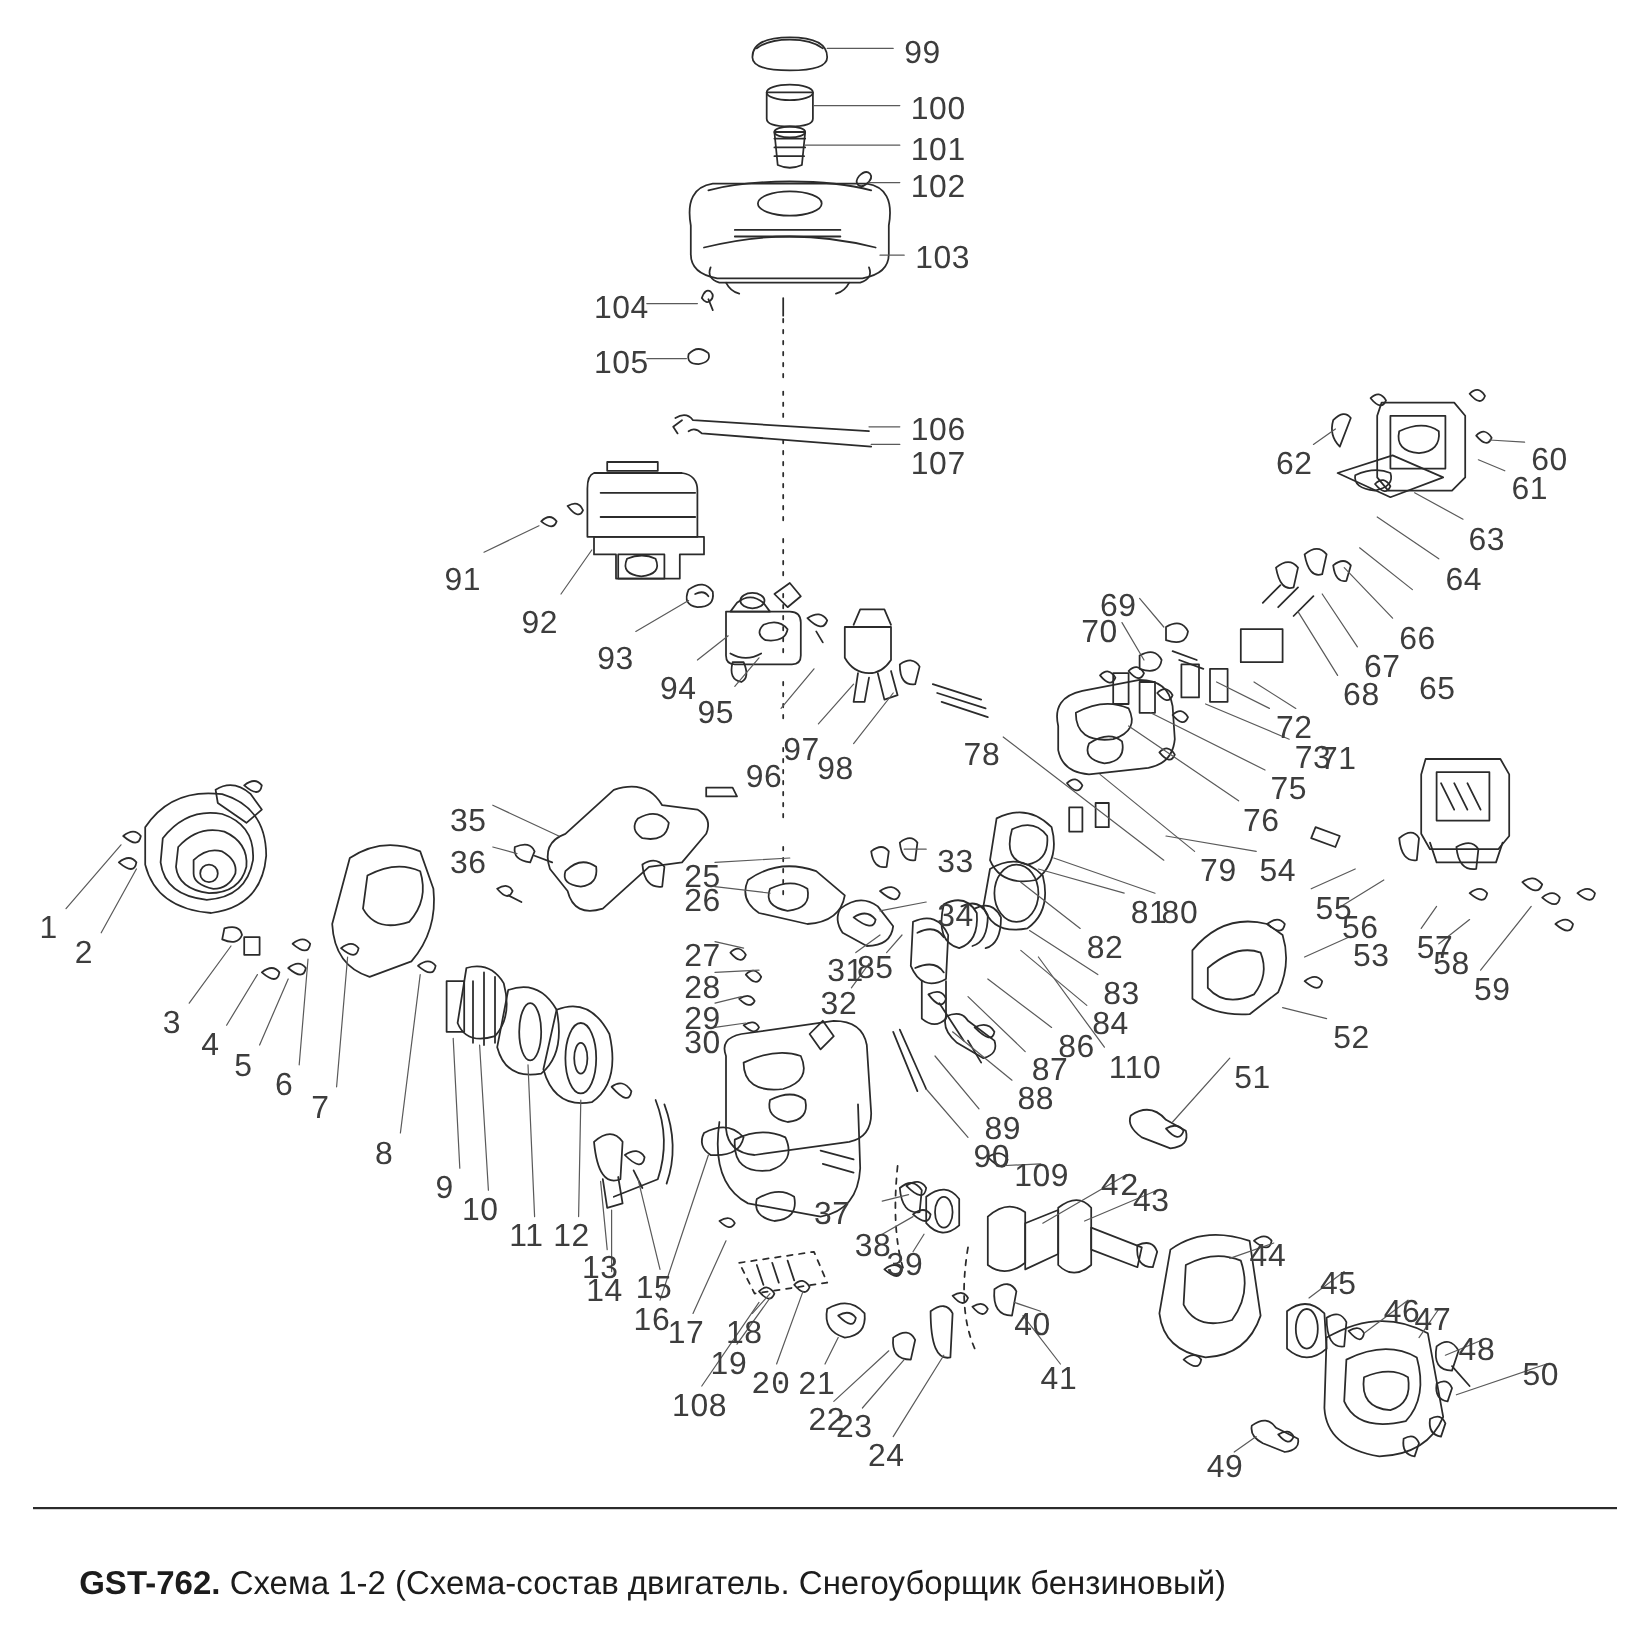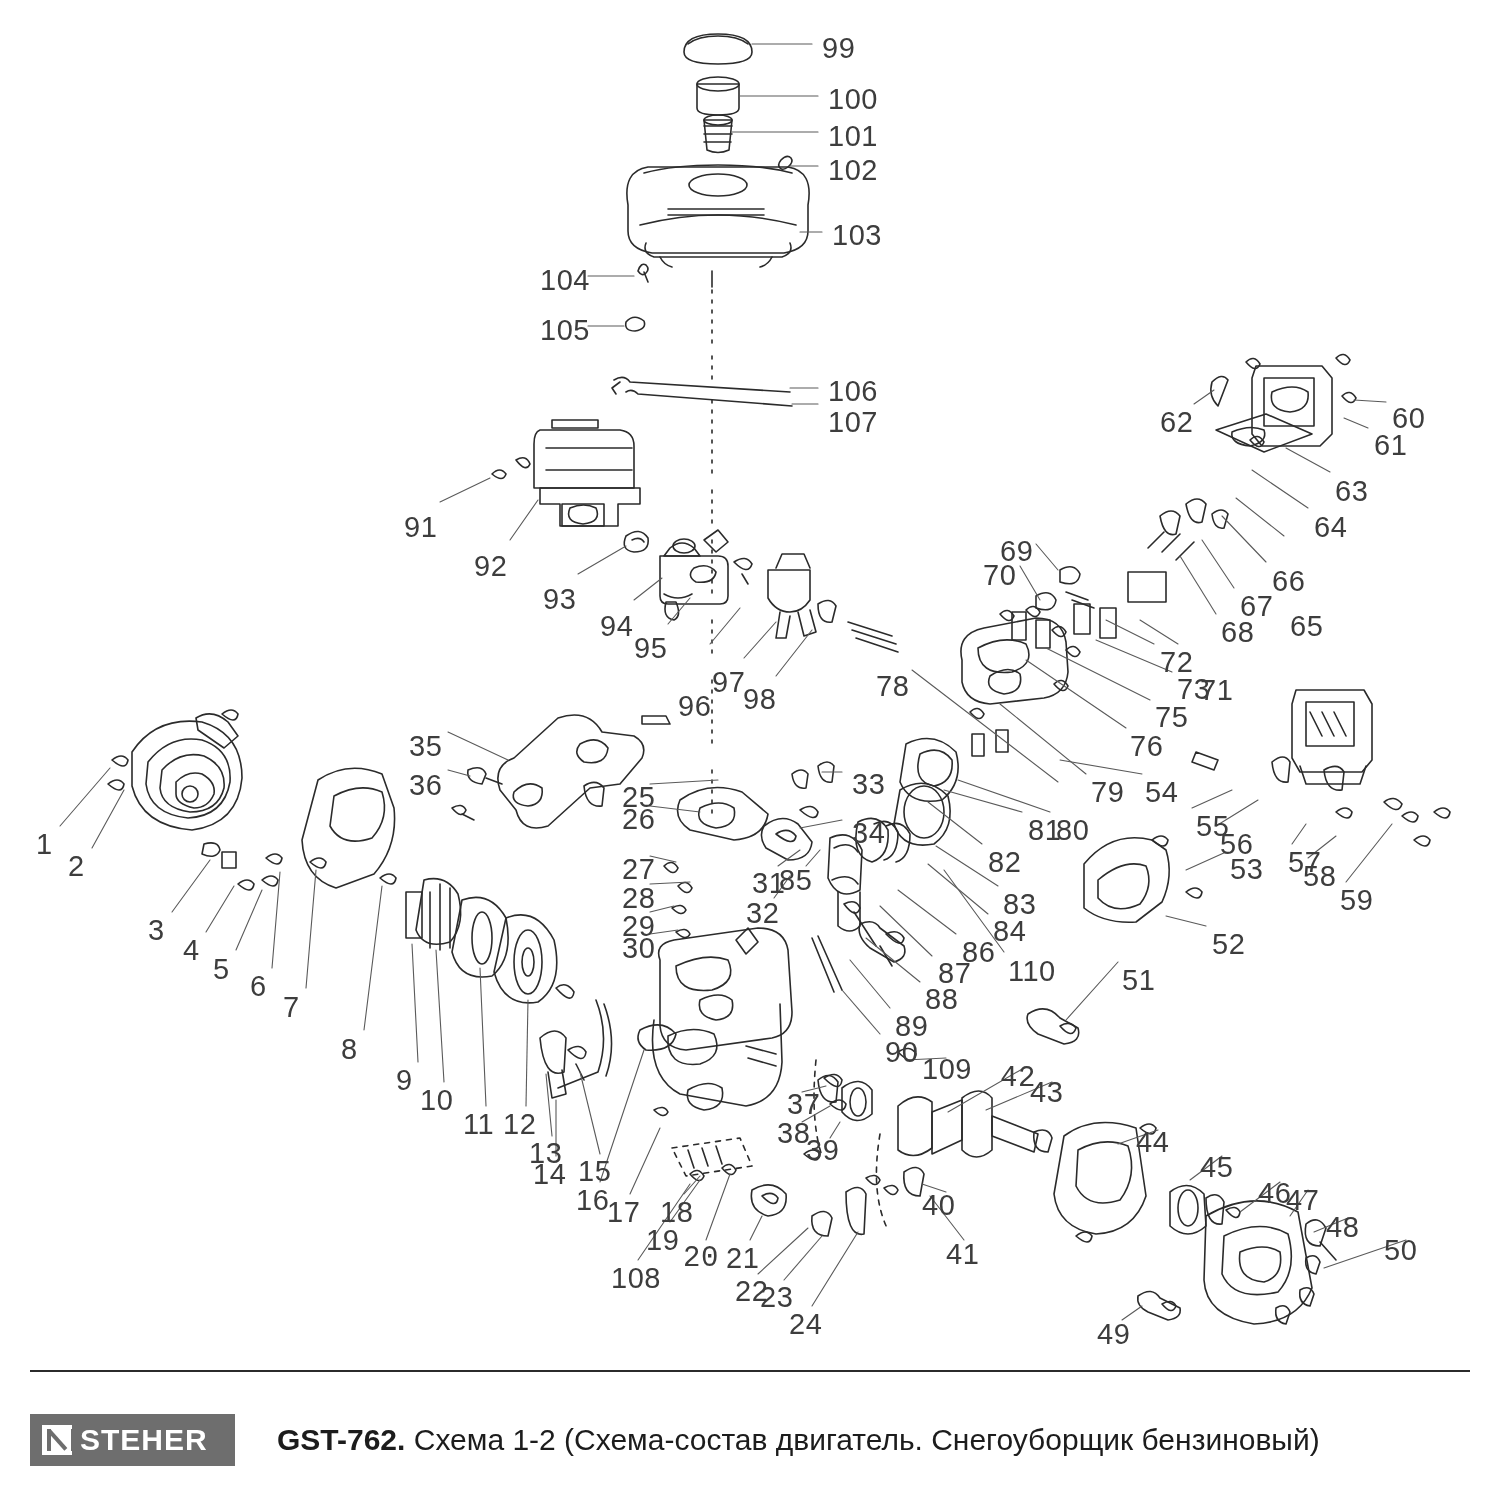--- a/index.html
+++ b/index.html
@@ -578,43 +578,39 @@
       <div class="callout" style="left: 622px; top: 805px;">26</div>
       <div class="callout" style="left: 622px; top: 855px;">27</div>
       <div class="callout" style="left: 622px; top: 884px;">28</div>
       <div class="callout" style="left: 622px; top: 912px;">29</div>
       <div class="callout" style="left: 622px; top: 934px;">30</div>
       <div class="callout" style="left: 752px; top: 869px;">31</div>
       <div class="callout" style="left: 746px; top: 899px;">32</div>
       <div class="callout" style="left: 852px; top: 770px;">33</div>
       <div class="callout" style="left: 852px; top: 819px;">34</div>
       <div class="callout" style="left: 779px; top: 866px;">85</div>
-      <div class="callout" style="left: 787px; top: 1090px;">37</div>
+      <div class="callout" style="left: 740px; top: 1090px;">37</div>
       <div class="callout" style="left: 777px; top: 1119px;">38</div>
       <div class="callout" style="left: 806px; top: 1136px;">39</div>
       <div class="callout" style="left: 922px; top: 1191px;">40</div>
       <div class="callout" style="left: 946px; top: 1240px;">41</div>
       <div class="callout" style="left: 1000px; top: 1064px; font-family: Liberation Mono, monospace;">42</div>
       <div class="callout" style="left: 1030px; top: 1078px;">43</div>
       <div class="callout" style="left: 922px; top: 1055px;">109</div>
       <div class="callout" style="left: 1136px; top: 1128px;">44</div>
       <div class="callout" style="left: 1200px; top: 1153px;">45</div>
       <div class="callout" style="left: 1258px; top: 1179px;">46</div>
       <div class="callout" style="left: 1286px; top: 1186px;">47</div>
       <div class="callout" style="left: 1326px; top: 1213px;">48</div>
       <div class="callout" style="left: 1384px; top: 1236px;">50</div>
       <div class="callout" style="left: 1097px; top: 1320px;">49</div>
     </div>
 
   <div id="footer-rule"></div>
 
   <div id="footer">
-    <div id="logo">
-      <span class="mark"></span>
-      <span class="word">STEHER</span>
-    </div>
     <div id="caption">
       <span class="model">GST-762.</span>
       <span>Схема 1-2 (Схема-состав двигатель. Снегоуборщик бензиновый)</span>
     </div>
   </div>
 
 </div>
 
 </body></html>

